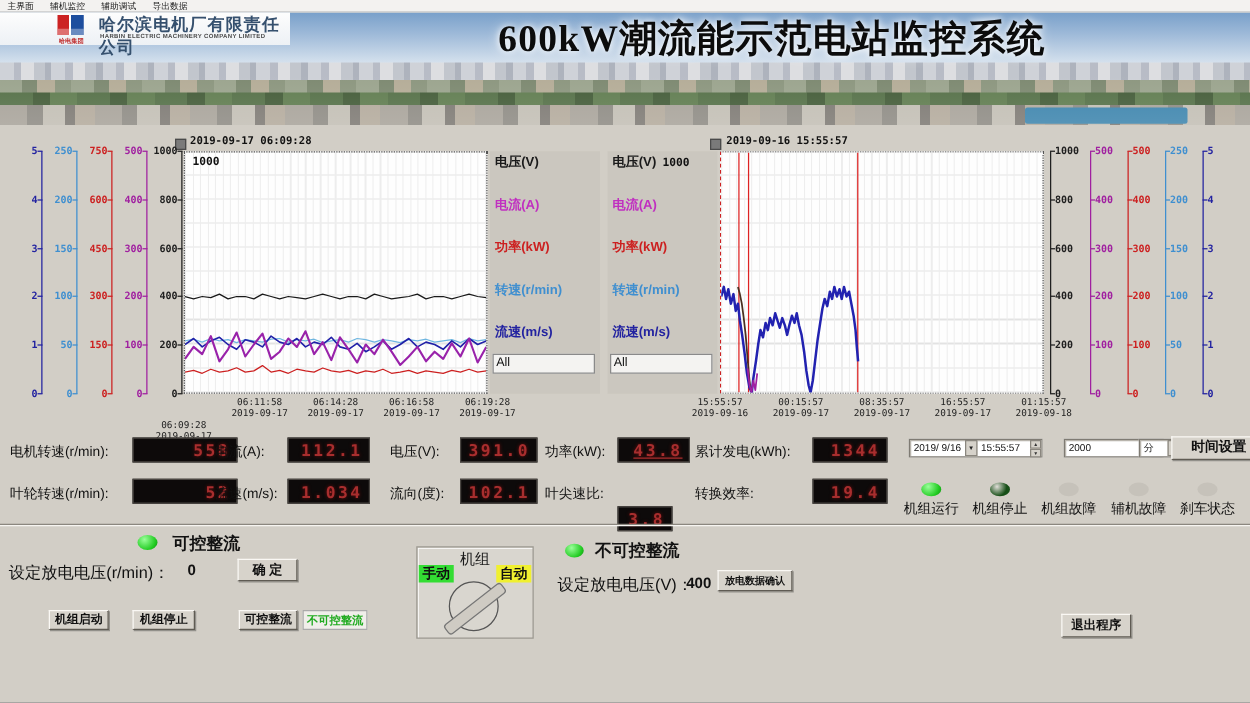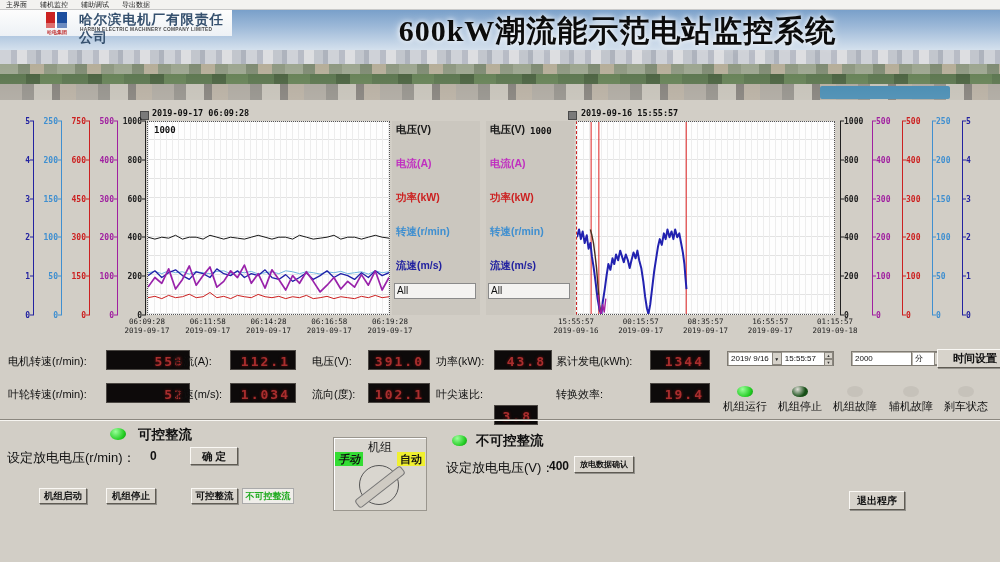--- a/index.html
+++ b/index.html
@@ -192,21 +192,21 @@
     <svg viewBox="0 0 100 100" preserveAspectRatio="none">
         <polyline points="0.00,60.00 2.86,61.00 5.71,60.00 8.57,60.50 11.43,59.00 14.29,61.00 17.14,60.00 20.00,60.00 22.86,61.00 25.71,59.00 28.57,60.00 31.43,61.00 34.29,60.00 37.14,60.50 40.00,61.00 42.86,60.00 45.71,59.00 48.57,60.00 51.43,61.00 54.29,60.00 57.14,60.00 60.00,61.00 62.86,59.00 65.71,60.00 68.57,61.00 71.43,60.50 74.29,60.00 77.14,59.00 80.00,61.00 82.86,60.00 85.71,60.00 88.57,61.00 91.43,60.00 94.29,59.00 97.14,60.00 100.00,60.50" fill="none" stroke="#1a1a1a" stroke-width="1" stroke-linejoin="round" vector-effect="non-scaling-stroke"></polyline>
         <polyline points="0.00,78.50 2.86,77.80 5.71,79.00 8.57,77.50 11.43,78.50 14.29,78.00 17.14,79.20 20.00,78.00 22.86,78.50 25.71,79.00 28.57,77.80 31.43,77.50 34.29,79.00 37.14,78.00 40.00,78.50 42.86,77.80 45.71,79.20 48.57,78.50 51.43,78.00 54.29,79.00 57.14,77.50 60.00,78.00 62.86,79.00 65.71,78.00 68.57,78.50 71.43,79.20 74.29,78.00 77.14,78.50 80.00,77.80 82.86,79.00 85.71,78.50 88.57,78.00 91.43,79.20 94.29,77.50 97.14,78.50 100.00,78.00" fill="none" stroke="#6fb6e0" stroke-width="1" stroke-linejoin="round" vector-effect="non-scaling-stroke"></polyline>
         <polyline points="0.00,80.00 2.86,77.50 5.71,81.00 8.57,78.50 11.43,77.00 14.29,80.00 17.14,82.00 20.00,78.00 22.86,79.00 25.71,81.00 28.57,76.50 31.43,79.00 34.29,80.00 37.14,77.50 40.00,81.00 42.86,79.00 45.71,80.00 48.57,77.00 51.43,81.00 54.29,82.00 57.14,79.50 60.00,83.00 62.86,81.00 65.71,78.50 68.57,82.00 71.43,80.00 74.29,77.50 77.14,81.00 80.00,79.00 82.86,80.00 85.71,82.00 88.57,78.50 91.43,81.00 94.29,77.50 97.14,80.00 100.00,78.50" fill="none" stroke="#2020a8" stroke-width="1.3" stroke-linejoin="round" vector-effect="non-scaling-stroke"></polyline>
         <polyline points="0.00,86.00 2.86,81.00 5.71,84.00 8.57,76.50 11.43,87.00 14.29,82.00 17.14,75.00 20.00,85.00 22.86,80.00 25.71,75.50 28.57,86.00 31.43,83.00 34.29,77.50 37.14,81.00 40.00,74.50 42.86,84.00 45.71,79.00 48.57,86.50 51.43,77.00 54.29,82.00 57.14,87.50 60.00,80.00 62.86,84.00 65.71,78.00 68.57,83.00 71.43,88.50 74.29,85.00 77.14,81.00 80.00,87.00 82.86,83.00 85.71,86.00 88.57,79.50 91.43,85.00 94.29,77.50 97.14,87.50 100.00,81.00" fill="none" stroke="#9922aa" stroke-width="1.7" stroke-linejoin="round" vector-effect="non-scaling-stroke"></polyline>
         <polyline points="0.00,91.50 2.86,90.80 5.71,92.00 8.57,90.30 11.43,91.50 14.29,91.00 17.14,89.70 20.00,91.50 22.86,91.00 25.71,88.80 28.57,91.50 31.43,90.80 34.29,92.00 37.14,90.30 40.00,91.00 42.86,91.50 45.71,89.80 48.57,91.00 51.43,91.50 54.29,90.80 57.14,92.00 60.00,91.00 62.86,91.50 65.71,90.30 68.57,92.00 71.43,91.50 74.29,90.80 77.14,92.00 80.00,91.00 82.86,91.50 85.71,92.00 88.57,90.80 91.43,91.50 94.29,90.30 97.14,91.50 100.00,91.00" fill="none" stroke="#cc2020" stroke-width="1" stroke-linejoin="round" vector-effect="non-scaling-stroke"></polyline>
       </svg>
   </div>
   <div class="inner-top-label" style="left:154px;top:125px">1000</div>
   <div id="xlab-left" class="xlabels" style="left:147px;width:243px">
-      <div class="xlab" style="left: 0%;">
+      <div class="xlab" style="left: 0%; margin-top: 18px;">
         <div>06:09:28</div>
         <div>2019-09-17</div>
       </div>
       <div class="xlab" style="left: 25%;">
         <div>06:11:58</div>
         <div>2019-09-17</div>
       </div>
       <div class="xlab" style="left: 50%;">
         <div>06:14:28</div>
         <div>2019-09-17</div>
@@ -351,21 +351,21 @@
     </div>
 
   <div id="readouts">
       <div class="ro-label" style="left: 8px; top: 354px;">电机转速(r/min):</div>
       <div class="led" style="left: 106px; top: 350px; width: 84px;">558</div>
       <div class="ro-label" style="left: 172px; top: 354px;">电流(A):</div>
       <div class="led" style="left: 230px; top: 350px; width: 66px;">112.1</div>
       <div class="ro-label" style="left: 312px; top: 354px;">电压(V):</div>
       <div class="led" style="left: 368px; top: 350px; width: 62px;">391.0</div>
       <div class="ro-label" style="left: 436px; top: 354px;">功率(kW):</div>
-      <div class="led" style="left: 494px; top: 350px; width: 58px;">43.8</div>
+      <div class="led" style="left: 494px; top: 350px; width: 58px; text-decoration: underline;">43.8</div>
       <div class="ro-label" style="left: 556px; top: 354px;">累计发电(kWh):</div>
       <div class="led" style="left: 650px; top: 350px; width: 60px;">1344</div>
       <div class="ro-label" style="left: 8px; top: 387px;">叶轮转速(r/min):</div>
       <div class="led" style="left: 106px; top: 383px; width: 84px;">52</div>
       <div class="ro-label" style="left: 172px; top: 387px;">流速(m/s):</div>
       <div class="led" style="left: 230px; top: 383px; width: 66px;">1.034</div>
       <div class="ro-label" style="left: 312px; top: 387px;">流向(度):</div>
       <div class="led" style="left: 368px; top: 383px; width: 62px;">102.1</div>
       <div class="ro-label" style="left: 436px; top: 387px;">叶尖速比:</div>
       <div class="led" style="left: 494px; top: 405px; width: 44px;">3.8</div>
@@ -415,21 +415,21 @@
   <div class="big-label" style="left:7px;top:449px">设定放电电压(r/min)：</div>
   <div class="big-label" style="left:150px;top:449px;font-weight:bold;font-size:12px">0</div>
   <div class="btn" style="left:190px;top:447px;width:48px;height:18px;font-size:10.5px;line-height:16px">确 定</div>
   <div class="btn" style="left:39px;top:488px;width:48px;height:16px;font-size:9.5px;line-height:14px">机组启动</div>
   <div class="btn" style="left:106px;top:488px;width:50px;height:16px;font-size:9.5px;line-height:14px">机组停止</div>
   <div class="btn" style="left:191px;top:488px;width:47px;height:16px;font-size:9.5px;line-height:14px">可控整流</div>
   <div class="btn" style="left:242px;top:488px;width:52px;height:16px;font-size:9px;line-height:14px;background:#f0eeea;border-color:#aaa;color:#1faa1f;box-shadow:none">不可控整流</div>
 
   <div id="unit-panel">
     <div style="position:absolute;left:0;right:0;top:1px;text-align:center;font-size:12px">机组</div>
-    <div class="tag" id="tag-manual" style="left: 1px; top: 14px; width: 28px; background: rgb(51, 221, 51); font-style: italic;">手动</div>
+    <div class="tag" id="tag-manual" style="left: 1px; top: 14px; width: 28px; background: rgb(51, 221, 51);">手动</div>
     <div class="tag" id="tag-auto" style="right: 1px; top: 14px; width: 28px; background: rgb(240, 240, 48);">自动</div>
     <div id="knob">
       <div id="knob-handle"></div>
     </div>
   </div>
 
   <div class="lamp" style="left:452px;top:435px;width:15px;height:11px;background:radial-gradient(circle at 35% 30%,#9aff9a,#22cc22 65%,#0e8a0e)"></div>
   <div class="big-label" style="left:476px;top:432px;font-weight:bold;font-size:13.5px">不可控整流</div>
   <div class="big-label" style="left:446px;top:459px">设定放电电压(V)：</div>
   <div class="big-label" style="left:549px;top:459px;font-weight:bold;font-size:12px">400</div>

